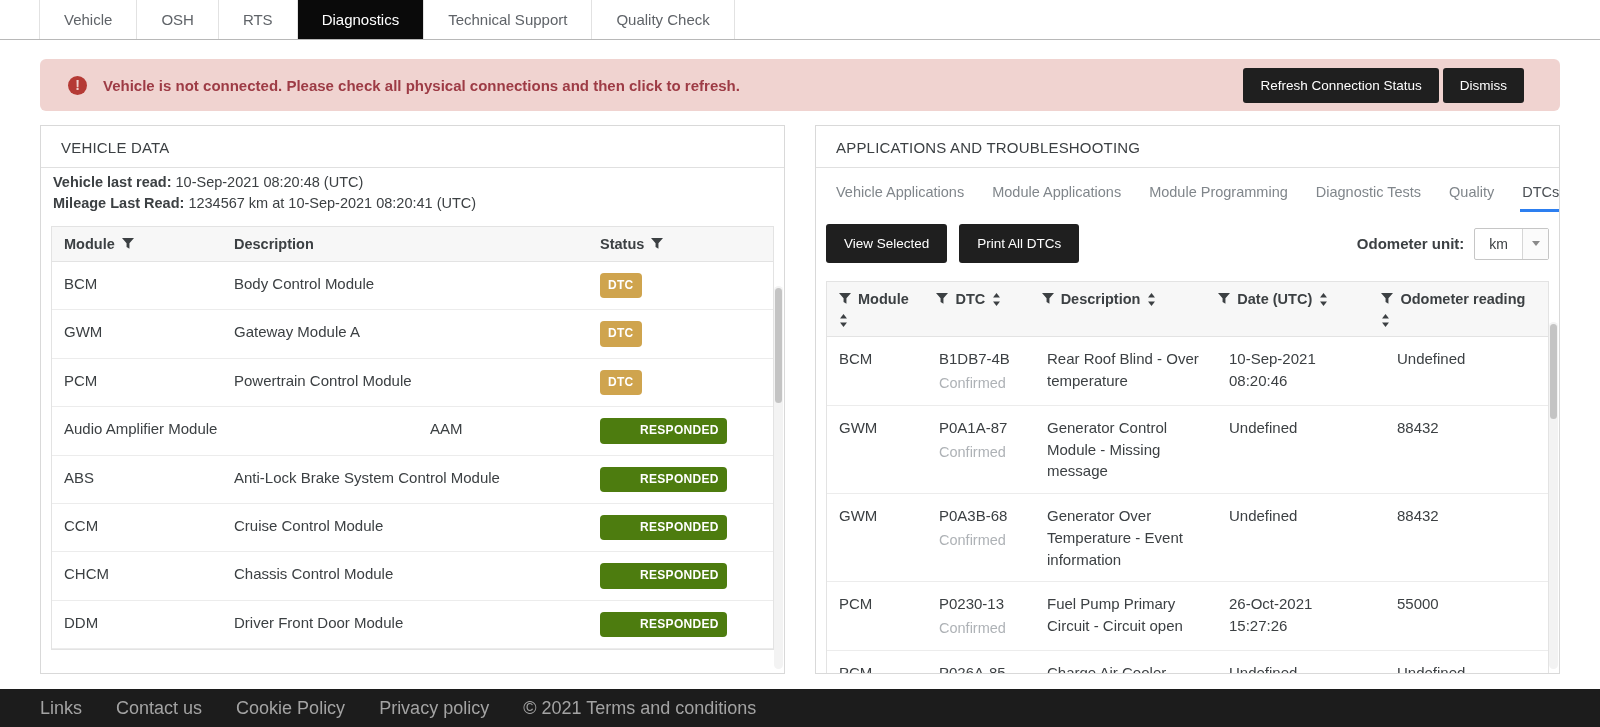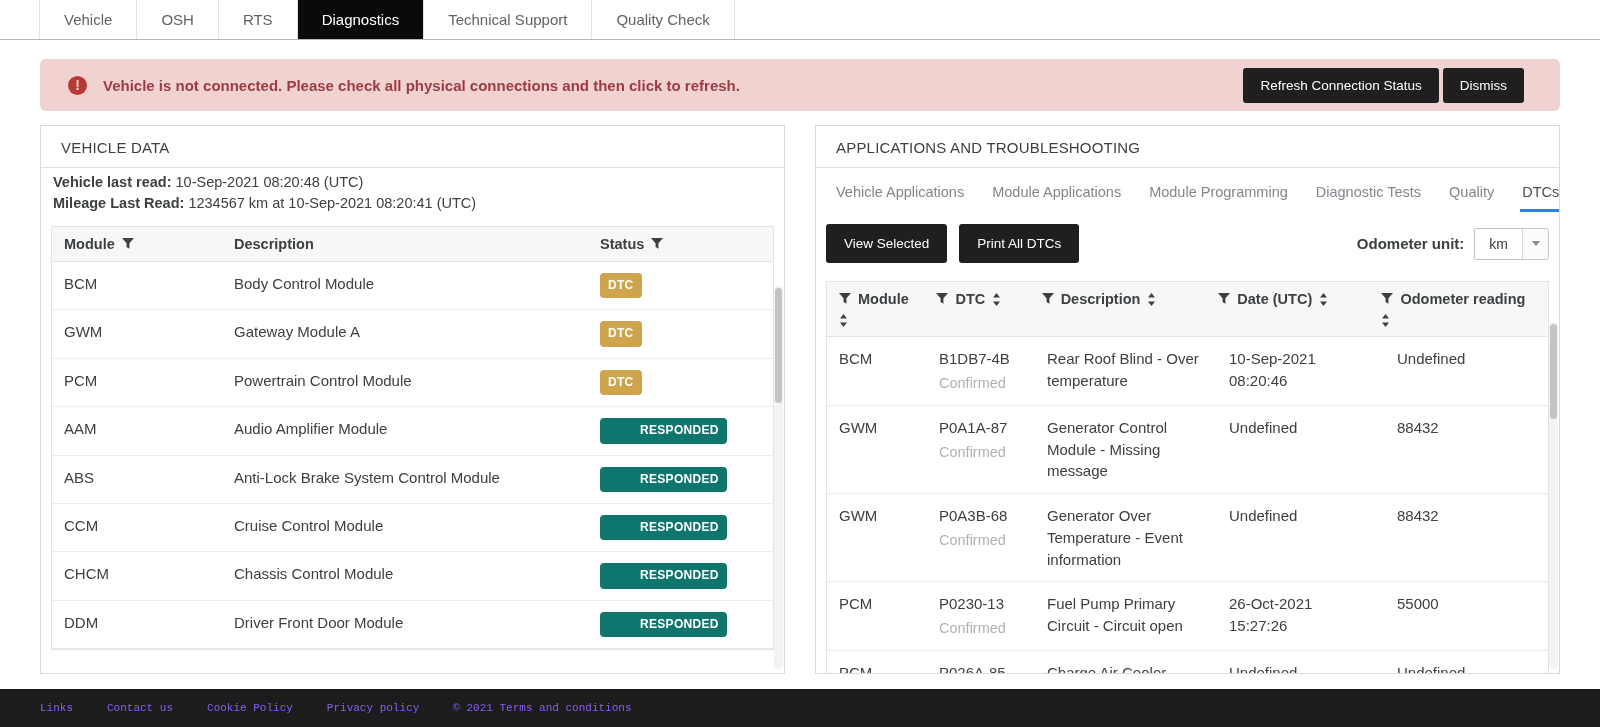--- a/index.html
+++ b/index.html
@@ -47,21 +47,21 @@
   .tbl-row .cell { font-size:15px; color:#3c4043; padding:11px 12px; line-height:1.45; }
 
   
   .lt-module { width:170px; }
   .lt-desc   { flex:1 1 auto; }
   .lt-status { width:185px; }
 
   .badge { display:inline-block; color:#fff; font-size:12px; font-weight:bold;
     padding:4px 8px; border-radius:4px; letter-spacing:.3px; }
   .badge-dtc { background:#cfa44e; }
-  .badge-responded { background:#0f766e;padding-left:40px; }
+  .badge-responded { background:#4d7c0f;padding-left:40px; }
 
   
   .rt-module { width:100px; }
   .rt-dtc    { width:108px; }
   .rt-desc   { width:182px; }
   .rt-date   { width:168px; }
   .rt-odo    { flex:1 1 auto; }
 
   .sub-status { display:block; color:#aeb2b6; font-size:14.5px; margin-top:3px; }
   .val-undefined-date { color:#d4a23c; }
@@ -82,21 +82,21 @@
   .caret-down { width:0; height:0; border-left:4px solid transparent; border-right:4px solid transparent;
     border-top:5px solid #8a8a8a; }
 
   
   .vscroll { position:absolute; right:1px; width:9px; background:#f3f3f3; border-radius:5px; }
   .vscroll .thumb { position:absolute; left:1px; right:1px; background:#c4c4c4; border-radius:4px; }
 
   
   .footer { position:absolute; left:0; bottom:0; width:1600px; height:38px; background:#1c1c1c;
     display:flex; align-items:center; padding:0 40px; gap:34px; }
-  .footer a, .footer span { color:#8b5cf6; font-size:11px; text-decoration:none; white-space:nowrap;font-family:Liberation Mono, monospace; }
+  .footer a, .footer span { color:#a3a3a3; font-size:18px; text-decoration:none; white-space:nowrap; }
 </style>
 </head>
 <body>
 
 <div class="topnav">
   <div class="topnav-spacer"></div>
   <div class="topnav-tab">Vehicle</div>
   <div class="topnav-tab">OSH</div>
   <div class="topnav-tab">RTS</div>
   <div class="topnav-tab active">Diagnostics</div>
@@ -158,22 +158,22 @@
           <div class="cell lt-module">GWM</div>
           <div class="cell lt-desc">Gateway Module A</div>
           <div class="cell lt-status"><span class="badge badge-dtc">DTC</span></div>
         </div>
         <div class="tbl-row">
           <div class="cell lt-module">PCM</div>
           <div class="cell lt-desc">Powertrain Control Module</div>
           <div class="cell lt-status"><span class="badge badge-dtc">DTC</span></div>
         </div>
         <div class="tbl-row">
+          <div class="cell lt-desc">Audio Amplifier Module</div>
           <div class="cell lt-module">AAM</div>
-          <div class="cell lt-desc">Audio Amplifier Module</div>
           <div class="cell lt-status"><span class="badge badge-responded">RESPONDED</span></div>
         </div>
         <div class="tbl-row">
           <div class="cell lt-module">ABS</div>
           <div class="cell lt-desc">Anti-Lock Brake System Control Module</div>
           <div class="cell lt-status"><span class="badge badge-responded">RESPONDED</span></div>
         </div>
         <div class="tbl-row">
           <div class="cell lt-module">CCM</div>
           <div class="cell lt-desc">Cruise Control Module</div>

